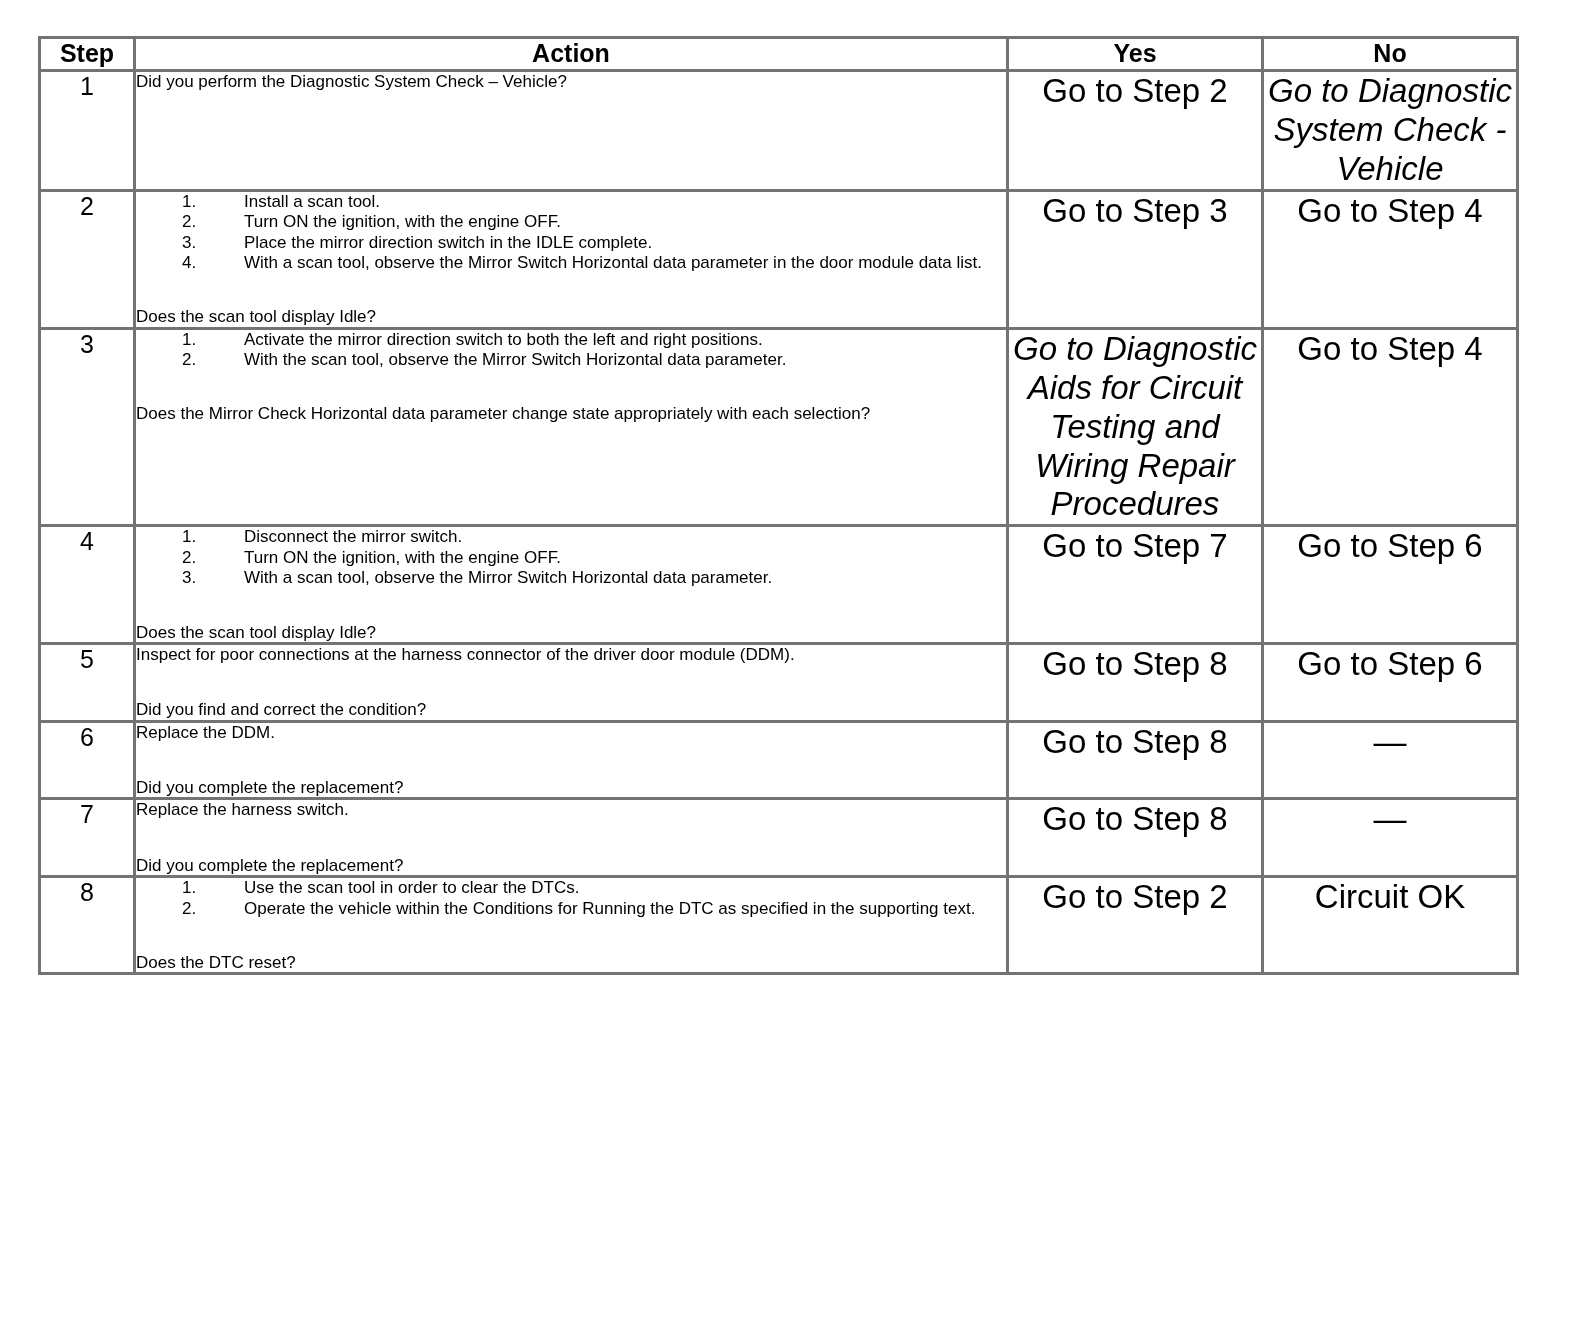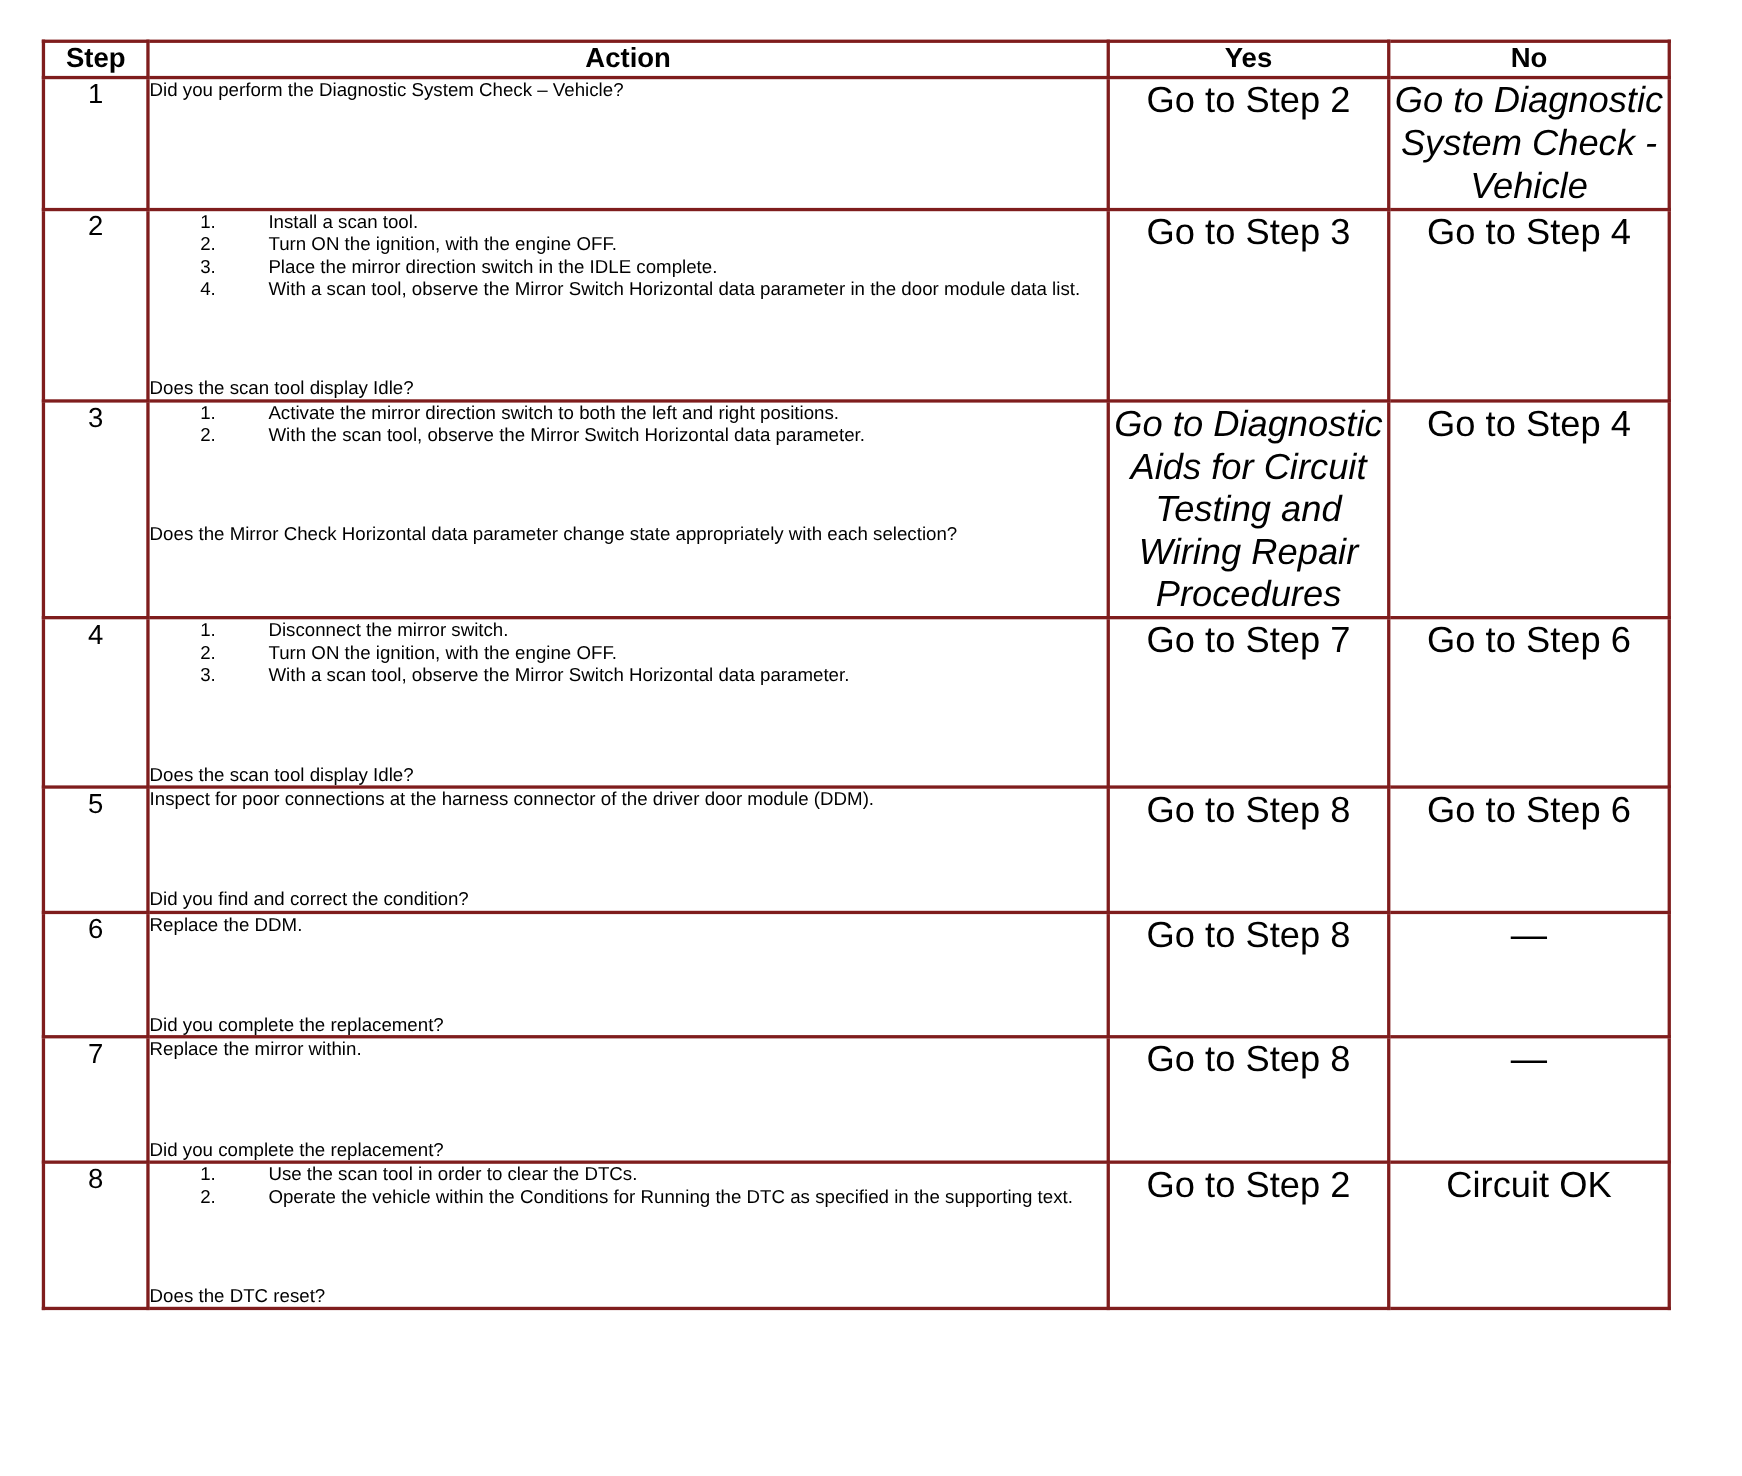--- a/index.html
+++ b/index.html
@@ -19,21 +19,21 @@
     left: 38px;
     top: 36px;
     width: 1478px;
   }
   table.diag {
     border-collapse: collapse;
     width: 1478px;
     table-layout: fixed;
   }
   table.diag th, table.diag td {
-    border: 3px solid #7f1d1d;
+    border: 3px solid #737373;
     vertical-align: top;
     padding: 0;
   }
   
   col.c-step { width: 95px; }
   col.c-action { width: 873px; }
   col.c-yes { width: 255px; }
   col.c-no { width: 255px; }
 
   thead th {
@@ -82,21 +82,20 @@
   }
   ol.steps li .num {
     position: absolute;
     left: 46px;
     top: 0;
     width: 30px;
     text-align: left;
   }
   .question {
     display: block;
-    margin-top: 36px;
   }
   .gap-sm { height: 22px; }
   .gap-md { height: 34px; }
   .dash {
     font-size: 25px;
   }
 </style>
 </head>
 <body>
 
@@ -191,21 +190,21 @@
           <div class="gap-md"></div>
           <span class="question">Did you complete the replacement?</span>
         </td>
         <td class="yn">Go to Step 8</td>
         <td class="yn dash">—</td>
       </tr>
 
       <tr>
         <td class="step">7</td>
         <td class="action">
-          <span class="intro">Replace the mirror within.</span>
+          <span class="intro">Replace the harness switch.</span>
           <div class="gap-md"></div>
           <span class="question">Did you complete the replacement?</span>
         </td>
         <td class="yn">Go to Step 8</td>
         <td class="yn dash">—</td>
       </tr>
 
       <tr>
         <td class="step">8</td>
         <td class="action">

